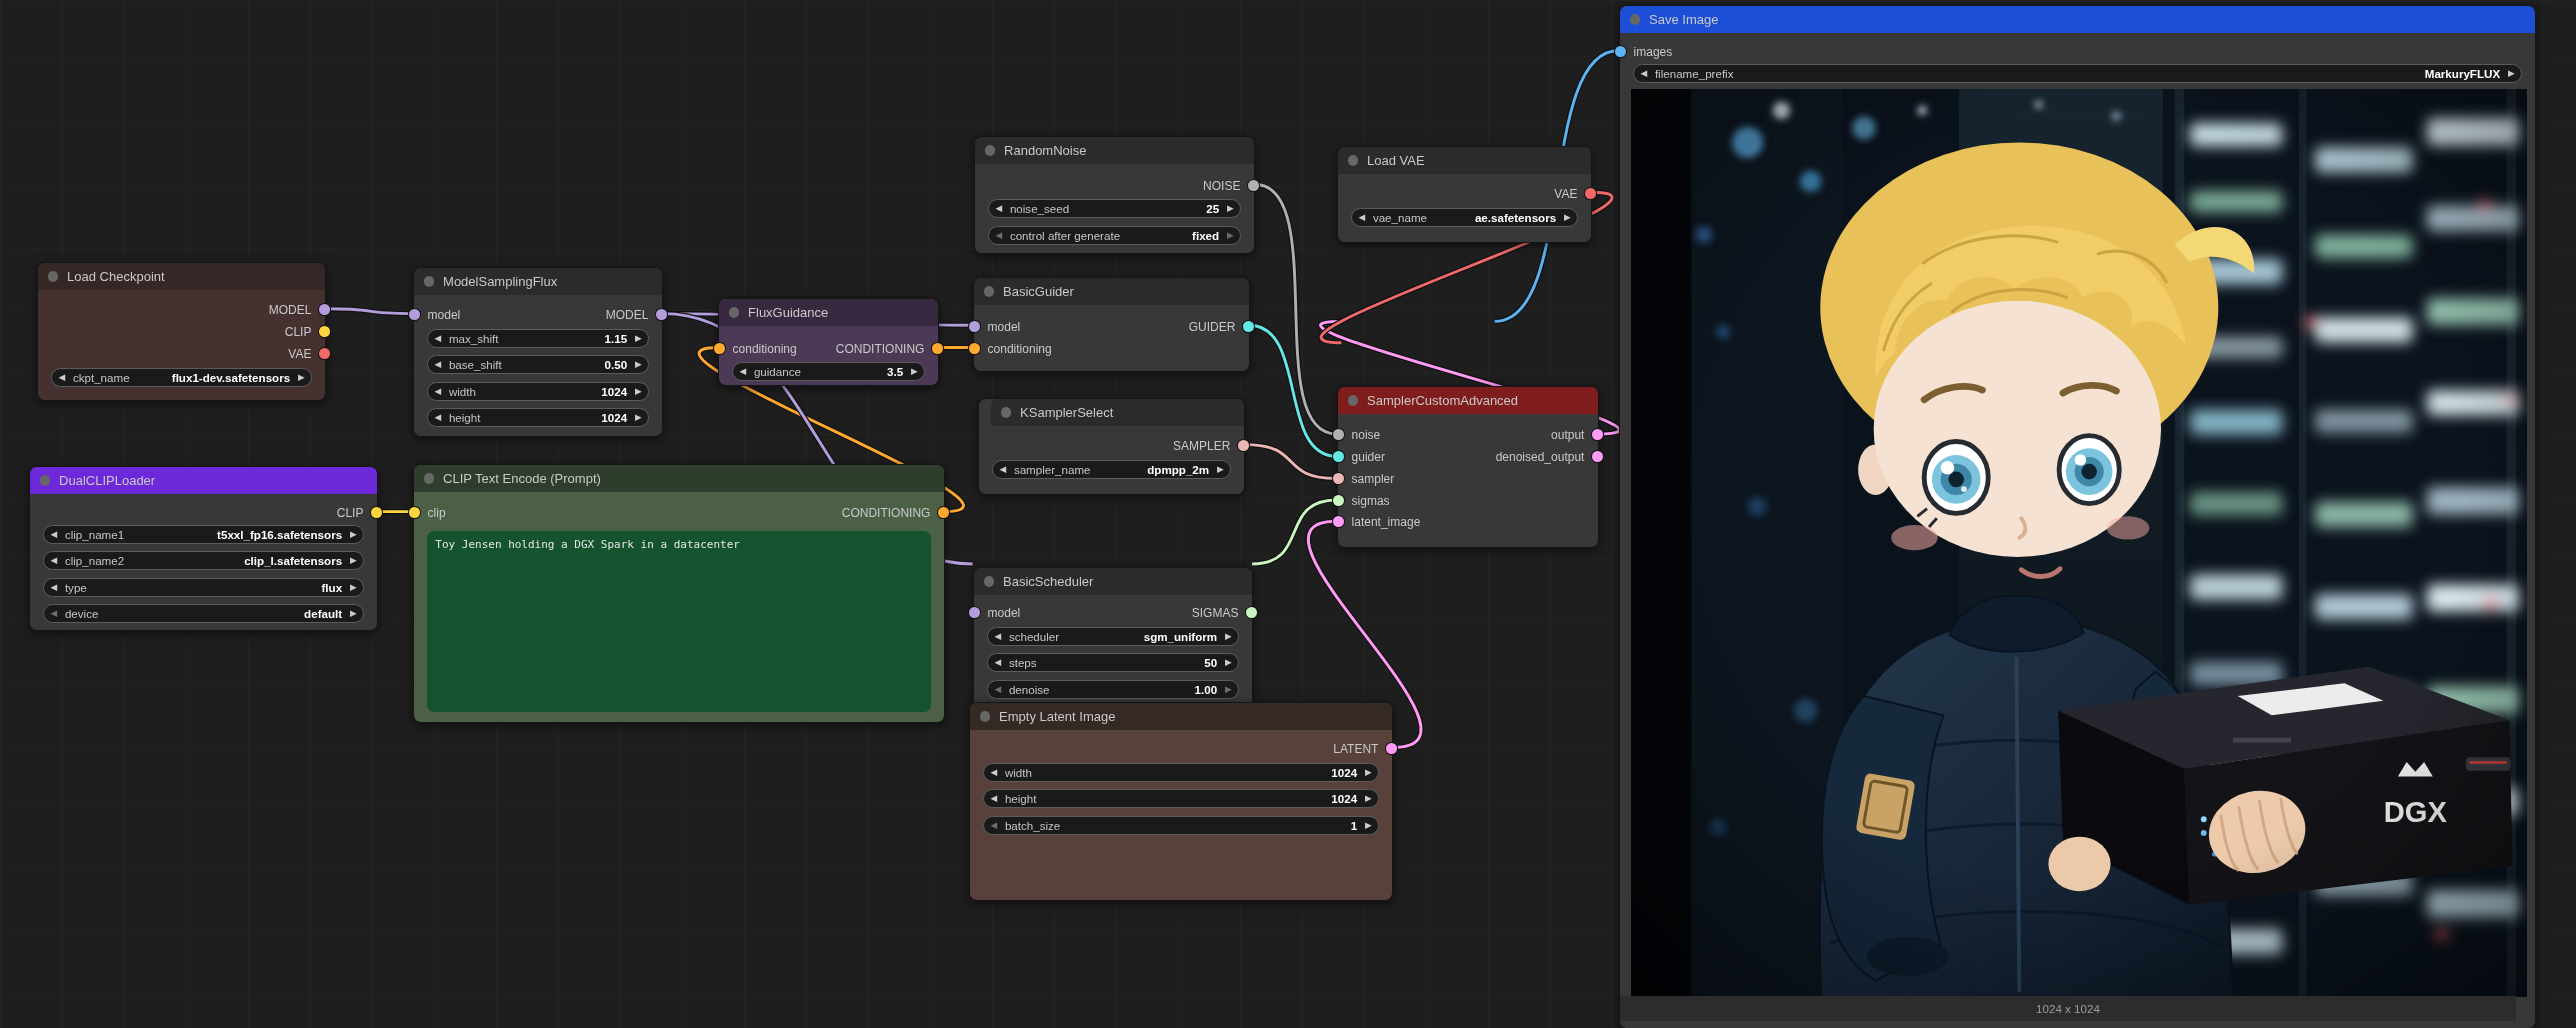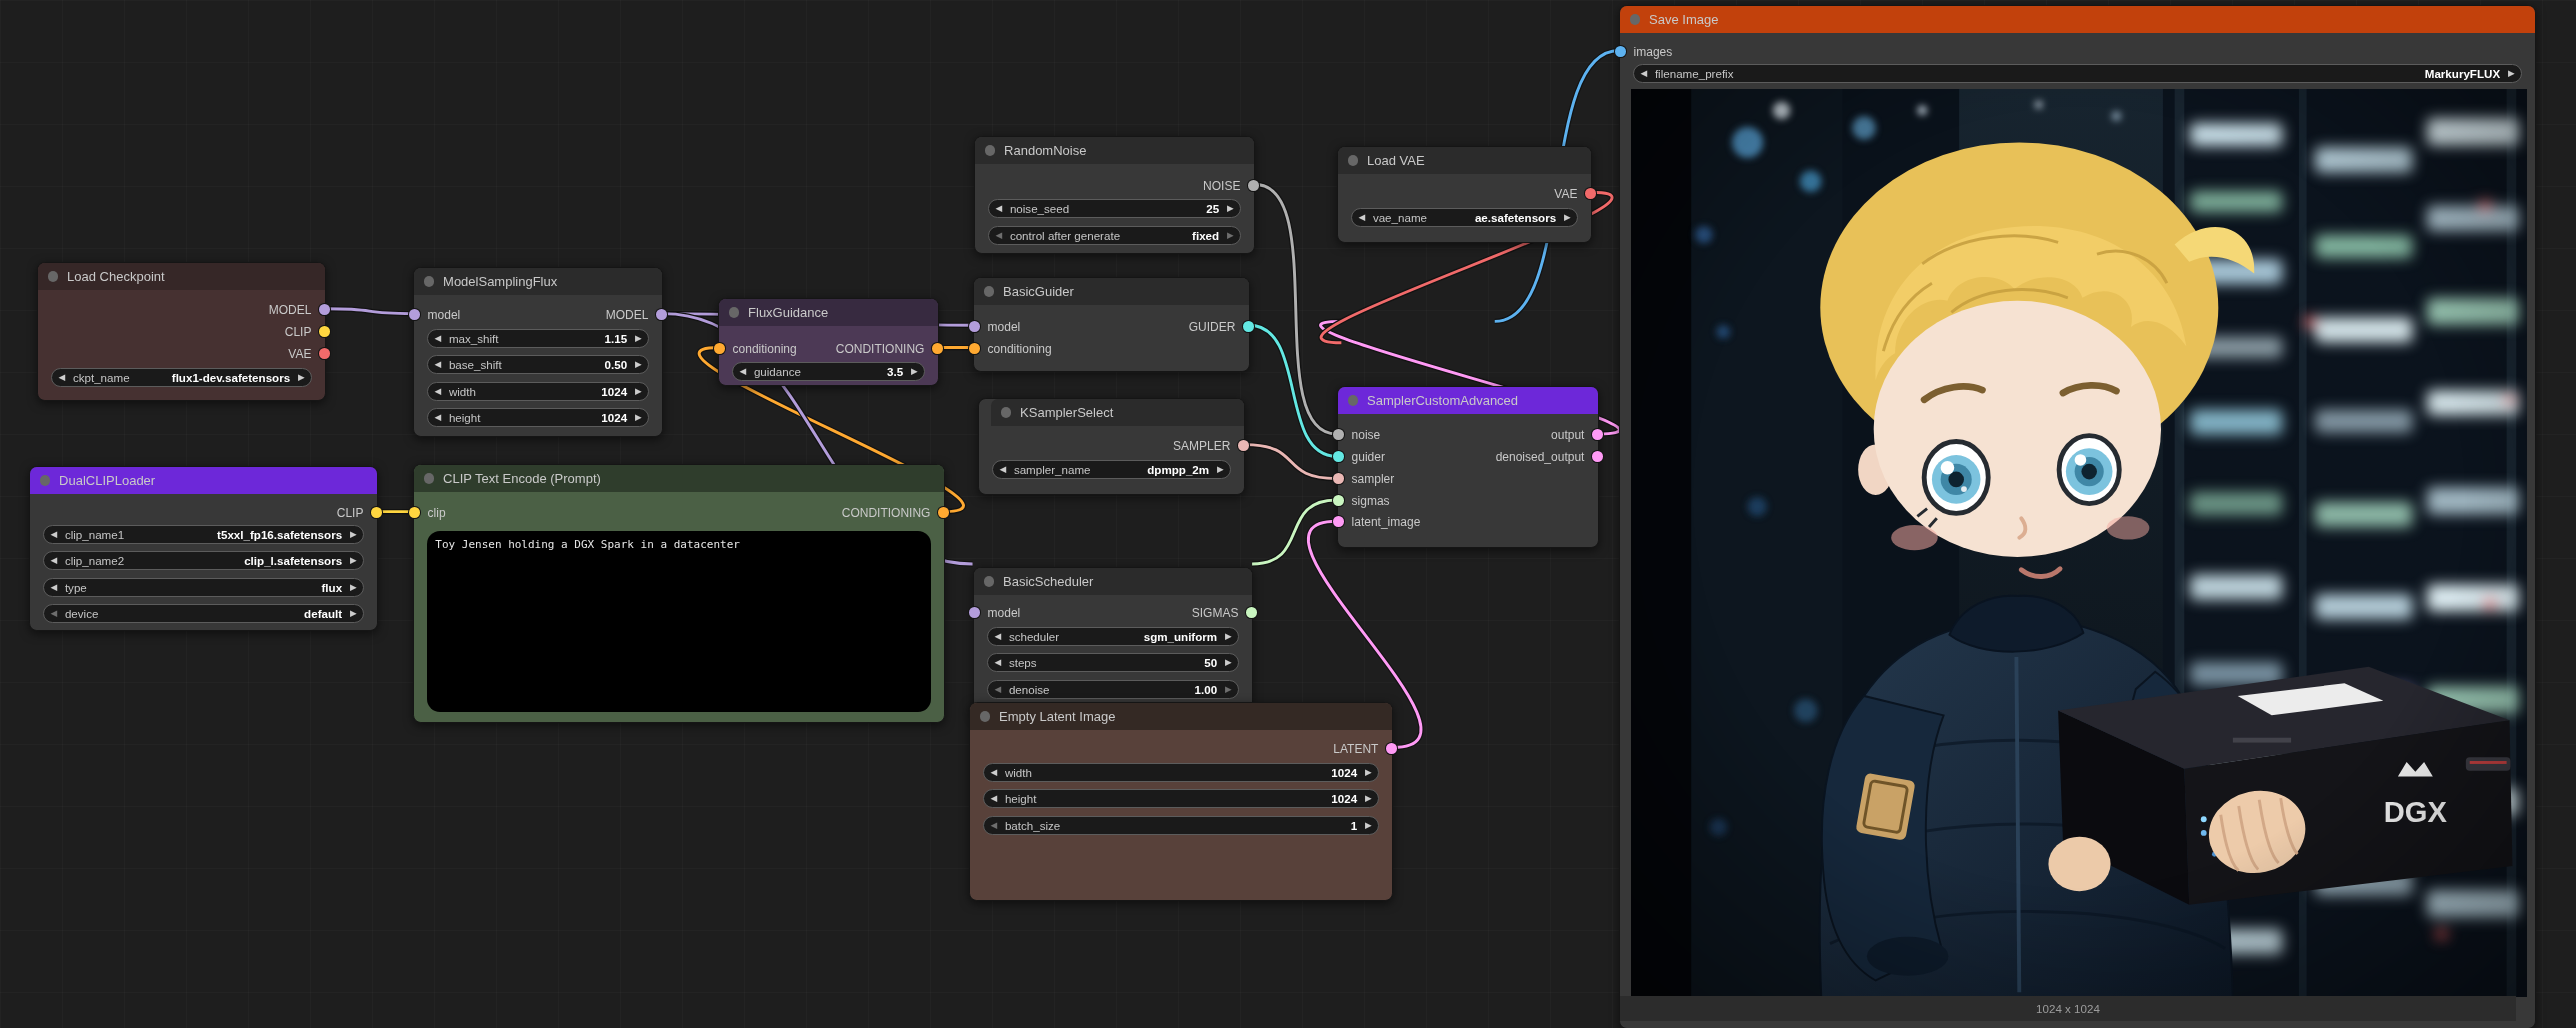--- a/index.html
+++ b/index.html
@@ -18,21 +18,21 @@
     font-size:12px;color:#c9c9c9;white-space:nowrap}
   .slot.out{flex-direction:row-reverse}
   .pdot{width:10.7px;height:10.7px;border-radius:50%;box-shadow:0 0 0 1px #141414;flex:none}
   .widget{position:absolute;left:12.6px;right:12.6px;height:19.4px;border-radius:9.7px;
     background:#1a1a1a;border:1px solid #5c5c5c;display:flex;align-items:center;
     padding:0 6.8px;box-sizing:border-box;font-size:11.6px}
   .warr{font-size:8.7px;color:#cdcdcd;flex:none;line-height:1}
   .warr.dim{color:#6e6e6e}
   .wlabel{color:#c6c6c6;margin:0 7.8px;white-space:nowrap}
   .wval{margin-left:auto;color:#fff;font-weight:600;margin-right:7.8px;white-space:nowrap}
-  .prompt{position:absolute;left:12.6px;right:12.6px;background:#000000;border-radius:13px;
+  .prompt{position:absolute;left:12.6px;right:12.6px;background:#14532d;border-radius:7px;
     color:#e6e6e6;font-family:"DejaVu Sans Mono",monospace;font-size:11px;
     padding:6.8px 8.7px;box-sizing:border-box;white-space:pre-wrap;line-height:1.35}
   .preview{position:absolute;overflow:hidden;background:#0b1016}
   .preview svg{display:block;width:100%;height:100%}
   .caption{position:absolute;height:25px;background:#2c2c2c;color:#9c9c9c;font-size:11.6px;
     display:flex;align-items:center;justify-content:center}
 </style>
 </head>
 <body>
 
@@ -324,21 +324,21 @@
         <span>VAE</span>
       </div>
       <div class="widget" style="top: 61px;">
         <span class="warr">◀</span>
         <span class="wlabel">vae_name</span>
         <span class="wval">ae.safetensors</span>
         <span class="warr">▶</span>
       </div>
     </div>
     <div class="node" style="left: 1337px; top: 386px; width: 262px; height: 162px; background: rgb(56, 56, 56);">
-      <div class="nheader" style="background: #6d28d9;">
+      <div class="nheader" style="background: #7f1d1d;">
         <span class="sdot"></span>
         <span class="ntitle">SamplerCustomAdvanced</span>
       </div>
       <div class="slot in" style="top: 42px; left: -4.9px;">
         <span class="pdot" style="background: rgb(176, 176, 176);"></span>
         <span>noise</span>
       </div>
       <div class="slot in" style="top: 64px; left: -4.9px;">
         <span class="pdot" style="background: rgb(99, 232, 227);"></span>
         <span>guider</span>
@@ -358,21 +358,21 @@
       <div class="slot out" style="top: 42px; right: -4.9px;">
         <span class="pdot" style="background: rgb(255, 154, 245);"></span>
         <span>output</span>
       </div>
       <div class="slot out" style="top: 64px; right: -4.9px;">
         <span class="pdot" style="background: rgb(255, 154, 245);"></span>
         <span>denoised_output</span>
       </div>
     </div>
     <div class="node" style="left: 1619px; top: 4.9px; width: 917px; height: 1024px; background: rgb(56, 56, 56);">
-      <div class="nheader" style="background: #c2410c;">
+      <div class="nheader" style="background: #1d4ed8;">
         <span class="sdot"></span>
         <span class="ntitle">Save Image</span>
       </div>
       <div class="slot in" style="top: 40px; left: -4.9px;">
         <span class="pdot" style="background: rgb(93, 178, 240);"></span>
         <span>images</span>
       </div>
       <div class="widget" style="top: 58px;">
         <span class="warr">◀</span>
         <span class="wlabel">filename_prefix</span>

